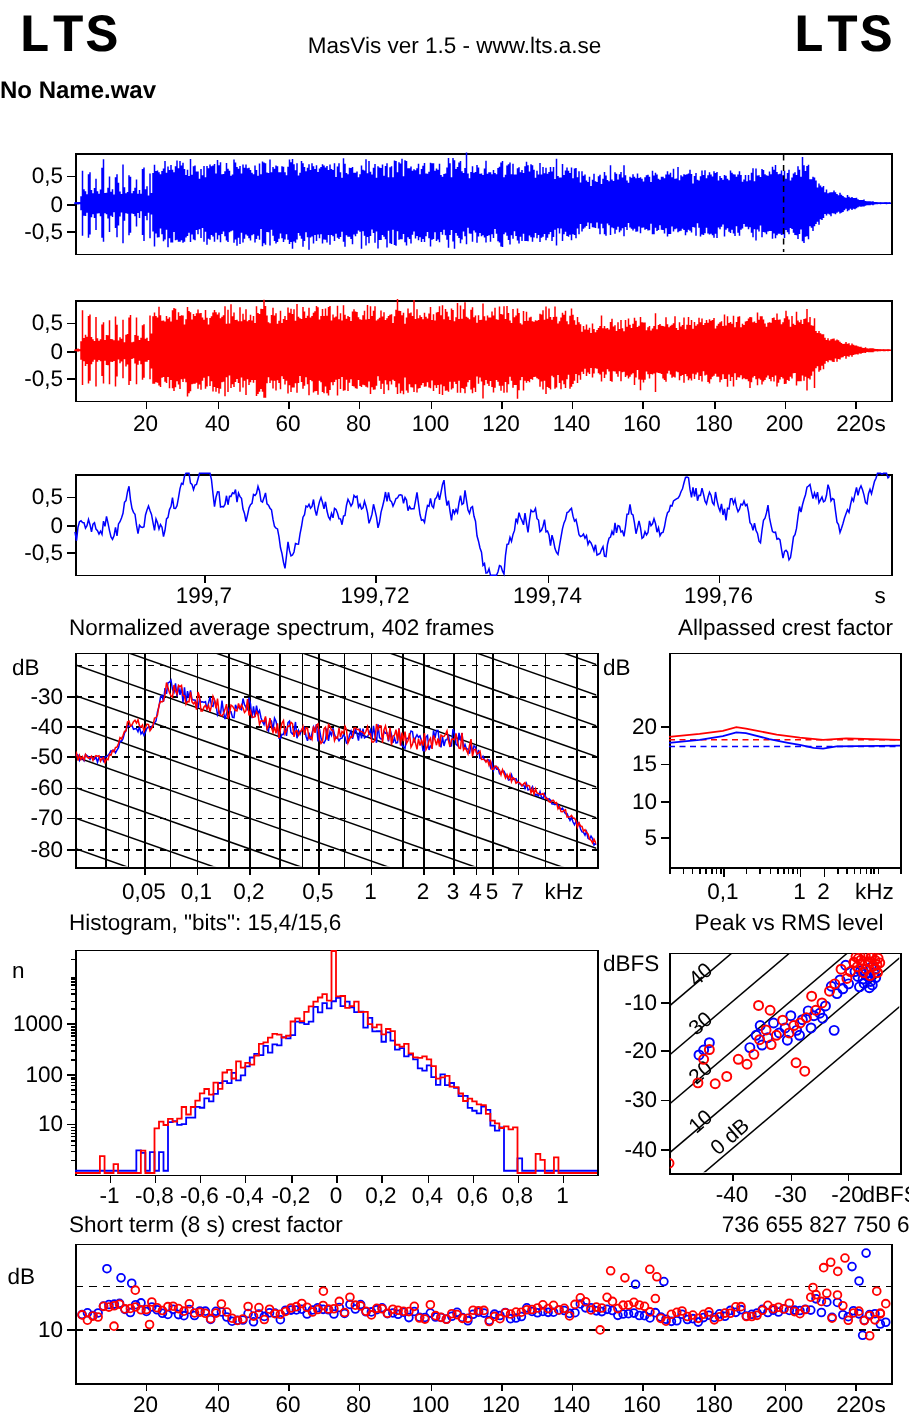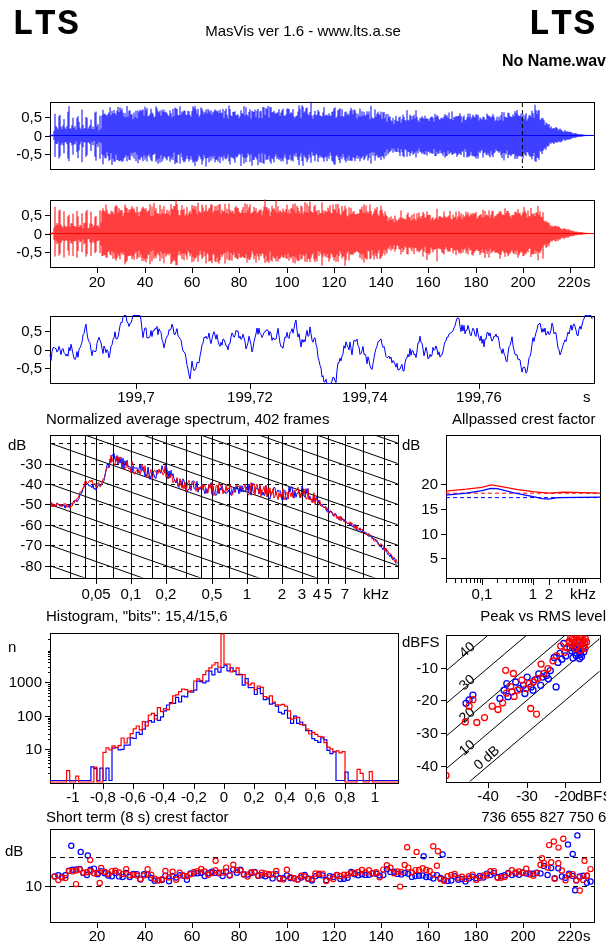--- a/index.html
+++ b/index.html
@@ -804,23 +804,23 @@
         <text x="381" y="941" text-anchor="middle">140</text>
         <text x="428" y="941" text-anchor="middle">160</text>
         <text x="476" y="941" text-anchor="middle">180</text>
         <text x="523" y="941" text-anchor="middle">200</text>
         <text x="570" y="941" text-anchor="middle">220</text>
         <text x="583" y="941" text-anchor="start">s</text>
       </g>
     </svg>
 
   <div class="logo" style="left:12px">LTS</div>
-  <div class="lbl" style="left:0;right:0;text-align:center;top:22px">MasVis ver 1.6 - www.lts.a.se</div>
+  <div class="lbl" style="left:0;right:0;text-align:center;top:22px">MasVis ver 1.5 - www.lts.a.se</div>
   <div class="logo" style="right:10px">LTS</div>
-  <div class="lbl bold" style="left:0;right:0;text-align:right;top:52px;font-size:16px">No Name.wav</div>
+  <div class="lbl bold" style="left:0;right:0;text-align:left;top:52px;font-size:16px">No Name.wav</div>
 
   <div class="lbl" style="left:46px;top:410px">Normalized average spectrum, 402 frames</div>
   <div class="lbl" style="left:452px;top:410px">Allpassed crest factor</div>
   <div class="lbl" style="left:46px;top:607px">Histogram, "bits": 15,4/15,6</div>
-  <div class="lbl" style="left:446px;width:160px;text-align:right;top:607px">Peak vs RMS level</div>
+  <div class="lbl" style="left:446px;width:160px;text-align:center;top:607px">Peak vs RMS level</div>
   <div class="lbl" style="left:46px;top:808px">Short term (8 s) crest factor</div>
   <div class="lbl" style="left:406px;width:217px;text-align:right;top:808px">736 655 827 750 666</div>
 </div>
 
 </body></html>

